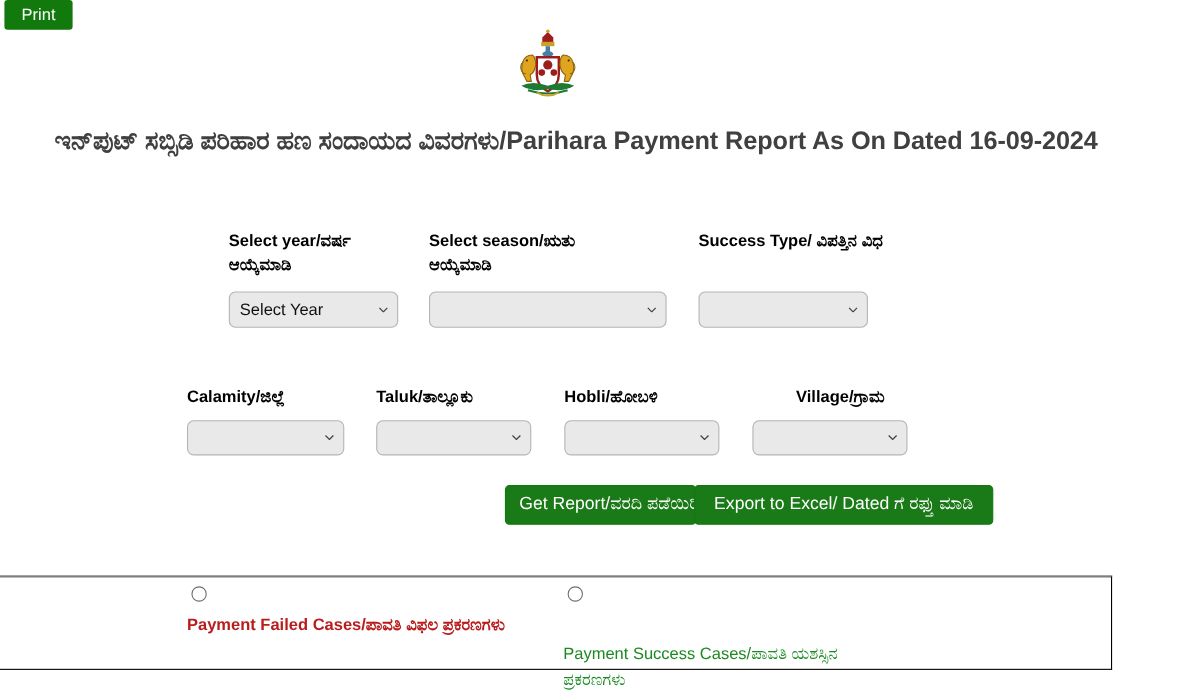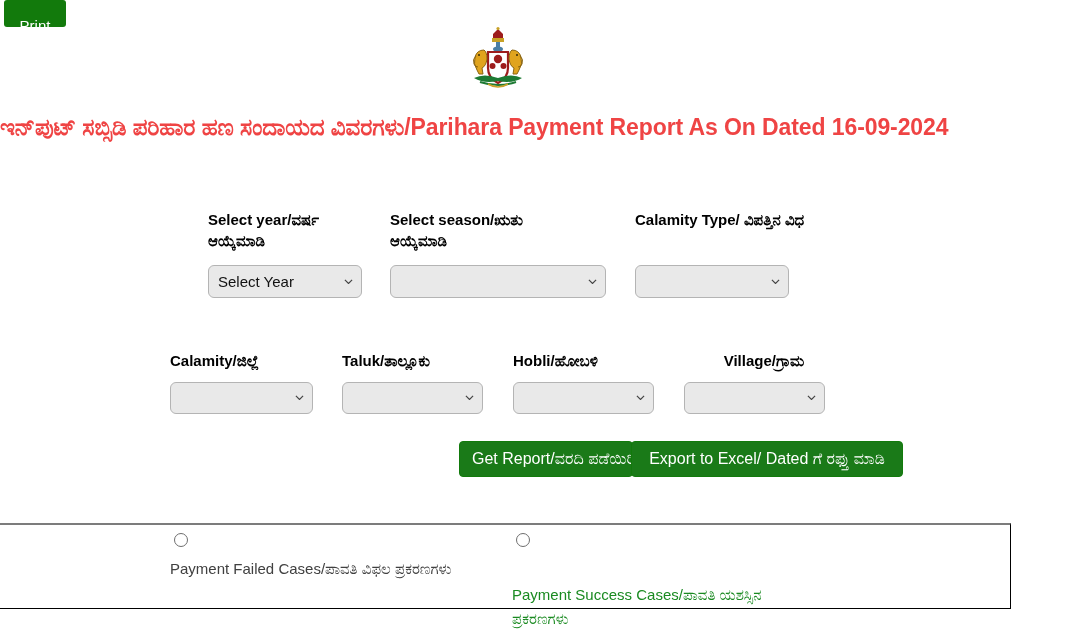--- a/index.html
+++ b/index.html
@@ -17,40 +17,40 @@
     position: absolute; left: 4px; top: 0px;
     width: 62px; height: 27px;
     background: #127a0c;
     color: #ffffff;
     border: none;
     border-radius: 3px;
     font-size: 15px;
     font-family: "Liberation Sans", sans-serif;
     line-height: 27px;
     text-align: center;
-    padding: 12px;
+    padding: 0;
     cursor: pointer;
   }
 
   
   .emblem-wrap {
     position: absolute; left: 470px; top: 26px;
     width: 56px; height: 66px;
   }
   .emblem-wrap svg { display:block; width:56px; height:66px; }
 
   
   .title {
     position: absolute;
     left: 0px; top: 112px;
     width: 998px;
-    text-align: left;
+    text-align: right;
     font-size: 23px;
     font-weight: bold;
-    color: #ef4444;
+    color: #404040;
     line-height: 31px;
     letter-spacing: -0.1px;
   }
 
   
   .lbl {
     position: absolute;
     font-size: 15px;
     font-weight: bold;
     color: #000000;
@@ -121,21 +121,21 @@
     -moz-appearance: none;
     appearance: none;
     cursor: pointer;
   }
   .opt-label {
     position: absolute;
     font-size: 15px;
     line-height: 24px;
     width: 300px;
   }
-  #failed-label { color: #404040; }
+  #failed-label { color: #b91c1c; font-weight: bold; }
   #success-label { color: #1a8a21; margin-top: 26px; }
 </style>
 </head>
 <body>
 
 <div class="page">
 
   <button class="print-btn">Print</button>
 
   <div class="emblem-wrap">
@@ -164,21 +164,21 @@
       <path d="M4 52 Q14 47 28 52 Q42 47 52 52 Q42 58 28 55 Q14 58 4 52 Z" fill="#1d7a33"></path>
       <path d="M10 56 Q28 62 46 56" fill="none" stroke="#1d7a33" stroke-width="2"></path>
       <path d="M18 58 Q28 64 38 58" fill="none" stroke="#c8a227" stroke-width="1.6"></path>
     </svg>
   </div>
 
   <div class="title">ಇನ್‌ಪುಟ್ ಸಬ್ಸಿಡಿ ಪರಿಹಾರ ಹಣ ಸಂದಾಯದ ವಿವರಗಳು/Parihara Payment Report As On Dated 16-09-2024</div>
 
   <div class="lbl" style="left:390px; top:209px; width:180px;">Select season/ಋತು ಆಯ್ಕೆಮಾಡಿ</div>
   <div class="lbl" style="left:208px; top:209px; width:160px;">Select year/ವರ್ಷ ಆಯ್ಕೆಮಾಡಿ</div>
-  <div class="lbl" style="left:635px; top:209px; width:170px;">Calamity Type/ ವಿಪತ್ತಿನ ವಿಧ</div>
+  <div class="lbl" style="left:635px; top:209px; width:170px;">Success Type/ ವಿಪತ್ತಿನ ವಿಧ</div>
 
   <div class="ddwrap" style="left:208px; top:265px; width:154px; height:33px;">
     <select class="dd" style="left:0; top:0; width:154px;">
       <option>Select Year</option>
     </select>
     <span class="chev">
       <svg viewBox="0 0 10 6" xmlns="http://www.w3.org/2000/svg">
           <path d="M1 1 L5 5 L9 1" fill="none" stroke="#444" stroke-width="1.3"></path>
         </svg>
     </span>

